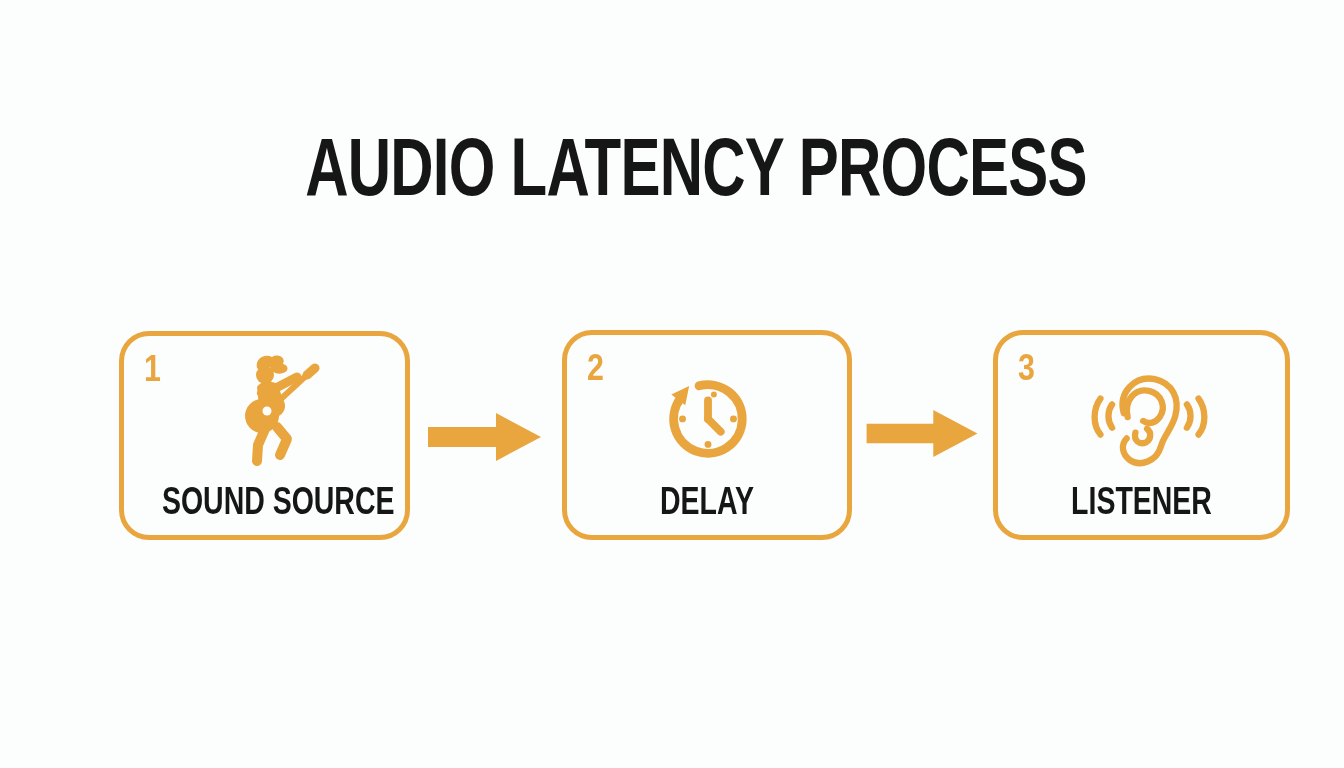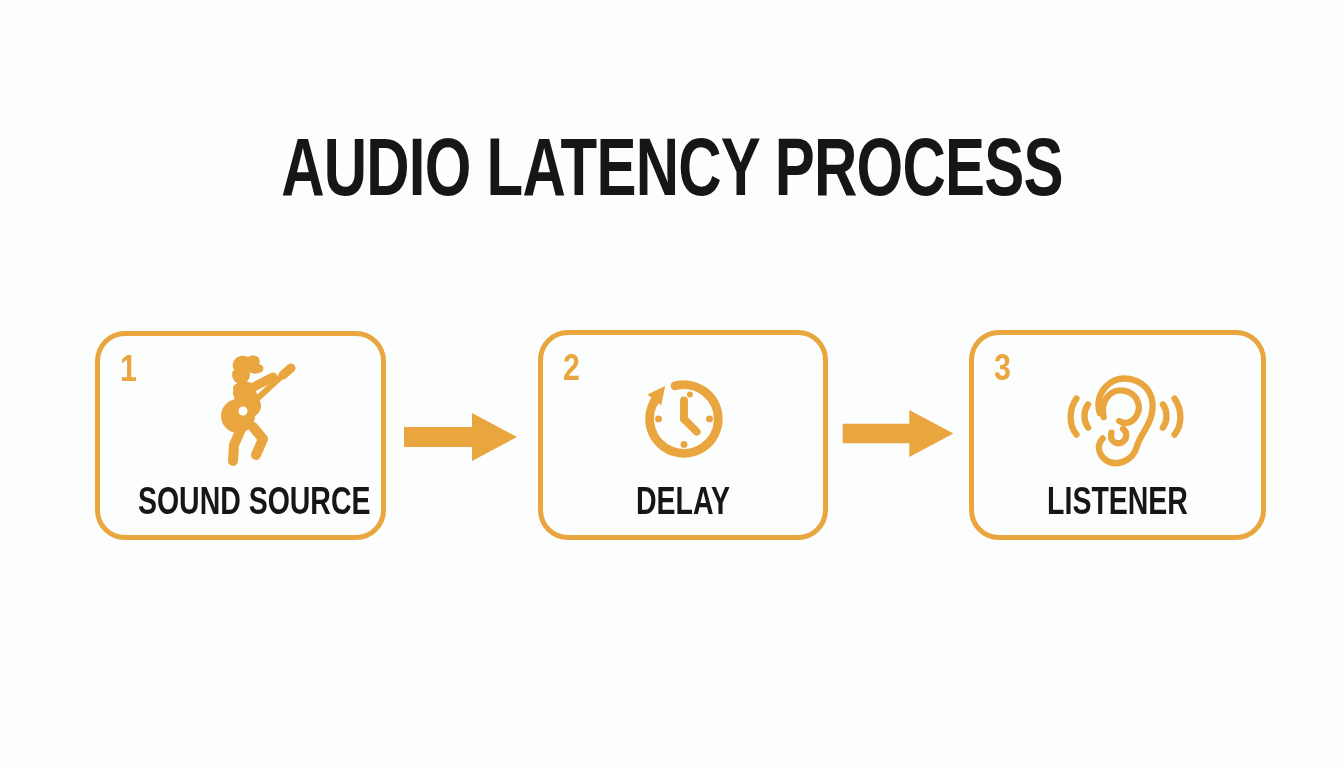--- a/index.html
+++ b/index.html
@@ -8,21 +8,21 @@
     --bg:#FCFDFD;
   }
   *{margin:0;padding:0;box-sizing:border-box;}
   html,body{width:1344px;height:768px;overflow:hidden;}
   body{
     position:relative;
     background:var(--bg);
     font-family:"Liberation Sans","DejaVu Sans",sans-serif;
     color:var(--ink);
   }
-  .stage{position:absolute;inset:0;}
+  .stage{position:absolute;inset:0;margin-left:24px;}
 
   
   .title{
     position:absolute;
     top:122px;left:0;width:1344px;height:90px;
     display:flex;align-items:center;justify-content:center;
     font-size:81px;font-weight:bold;letter-spacing:-1px;
     color:var(--ink);
     transform:scaleX(0.74);
     transform-origin:50% 50%;

